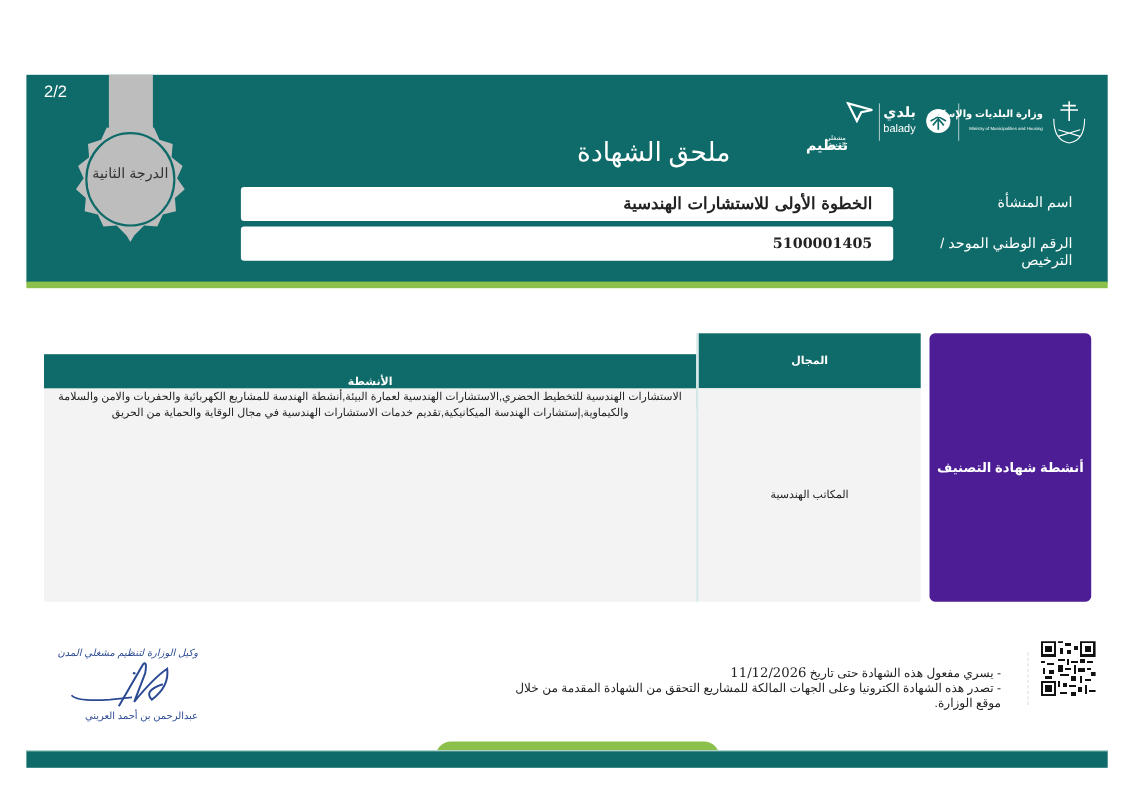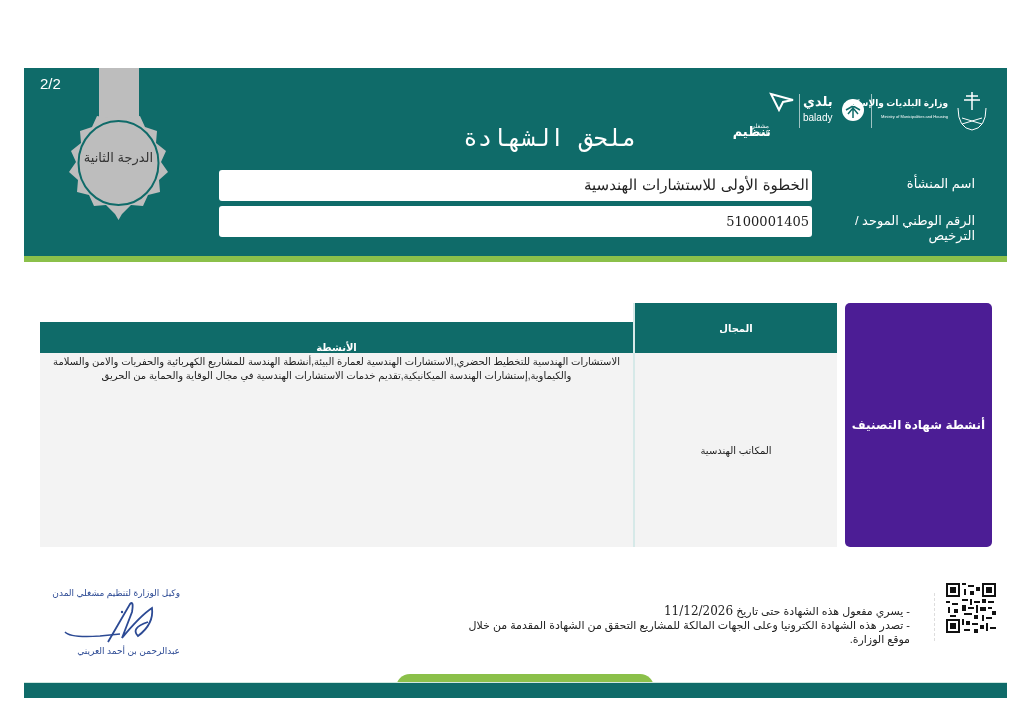--- a/index.html
+++ b/index.html
@@ -8,44 +8,44 @@
 
   .header-band { position: absolute; left: 24px; top: 68px; width: 983px; height: 189px; background: #0f6b69; }
   .header-stripe { position: absolute; left: 24px; top: 256px; width: 983px; height: 6px; background: #8bc04a; }
 
   .page-num { position: absolute; left: 40px; top: 75px; color: #ffffff; font-size: 15px; }
 
   .ribbon { position: absolute; left: 99px; top: 68px; width: 40px; height: 60px; background: #bdbdbd; }
   .seal { position: absolute; left: 65px; top: 108px; width: 107px; height: 113px; }
   .seal-text { position: absolute; left: 70px; top: 150px; width: 97px; text-align: center; font-size: 13px; color: #333; direction: rtl; }
 
-  .title { position: absolute; left: 420px; top: 124px; width: 260px; text-align: center; color: #ffffff; font-size: 24px; direction: rtl; font-family: Liberation Mono, monospace; }
+  .title { position: absolute; left: 404px; top: 124px; width: 260px; color: #ffffff; font-size: 24px; direction: rtl; font-family: Liberation Serif, serif; }
 
   .logos { position: absolute; left: 735px; top: 88px; width: 255px; height: 48px; color: #fff; }
   .logo-ministry { position: absolute; right: 0; top: 0; width: 120px; height: 48px; }
   .logo-balady { position: absolute; left: 68px; top: 4px; width: 65px; height: 40px; }
   .logo-tanzeem { position: absolute; left: 0; top: 4px; width: 62px; height: 40px; }
   .vdiv { position: absolute; top: 6px; width: 1px; height: 34px; background: rgba(255,255,255,.6); }
 
   .field-label { position: absolute; color: #ffffff; font-size: 13px; direction: rtl; text-align: right; }
-  .field-box { position: absolute; left: 219px; width: 593px; height: 31px; background: #ffffff; border-radius: 3px; direction: rtl; padding: 0 3px; font-size: 15px; line-height: 31px; color: #222; font-family: "DejaVu Serif", serif; }
+  .field-box { position: absolute; left: 219px; width: 593px; height: 31px; background: #ffffff; border-radius: 3px; direction: rtl; padding: 0 19px; font-size: 15px; line-height: 31px; color: #222; font-family: "DejaVu Serif", serif; font-weight: bold; }
 
   .side-card { position: absolute; left: 845px; top: 303px; width: 147px; height: 244px; background: #4c1d95; border-radius: 5px; color: #fff; font-size: 12px; font-weight: bold; display: flex; align-items: center; justify-content: center; direction: rtl; }
 
   .table { position: absolute; left: 40px; top: 303px; width: 797px; height: 244px; }
   .th { position: absolute; top: 0; height: 50px; background: #0f6b69; color: #fff; font-size: 10px; font-weight: bold; display: flex; align-items: center; justify-content: center; direction: rtl; }
   .th-activities { left: 0; width: 593px; margin-top: 19px; }
   .th-field { left: 595px; width: 202px; }
   .td { position: absolute; top: 50px; height: 194px; background: #f3f3f3; font-size: 10px; color: #222; direction: rtl; }
   .td-activities { left: 0; width: 593px; padding: 2px 8px; text-align: center; line-height: 14px; }
   .td-field { left: 595px; width: 202px; display: flex; align-items: center; justify-content: center; }
   .col-sep { position: absolute; left: 593px; top: 0; width: 2px; height: 244px; background: #d6e9e8; }
 
   .sign-block { position: absolute; left: 45px; top: 588px; width: 145px; height: 72px; }
-  .sign-title { position: absolute; left: 0; top: 0; width: 135px; text-align: right; font-size: 9px; color: #2c4a94; direction: rtl; }
+  .sign-title { position: absolute; left: 0; top: 0; width: 135px; text-align: right; font-size: 9px; color: #2c4a94; direction: rtl; font-style: italic; }
   .sign-name { position: absolute; left: 0; top: 58px; width: 135px; text-align: right; font-size: 9px; color: #2c4a94; direction: rtl; }
   .sign-svg { position: absolute; left: 15px; top: 10px; width: 110px; height: 48px; }
 
   .notes { position: absolute; left: 462px; top: 604px; width: 448px; direction: rtl; font-size: 11px; color: #222; line-height: 14px; text-align: right; }
   .qr { position: absolute; left: 946px; top: 583px; width: 50px; height: 50px; }
   .qr-sep { position: absolute; left: 934px; top: 593px; width: 1px; height: 48px; border-left: 1px dashed #ddd; }
 
   .footer-tab { position: absolute; left: 396px; top: 674px; width: 258px; height: 14px; background: #8bc04a; border-radius: 14px 14px 0 0; }
   .footer-band { position: absolute; left: 24px; top: 682px; width: 983px; height: 16px; background: #0f6b69; border-top: 1px solid #cfe7e0; }
 </style>

